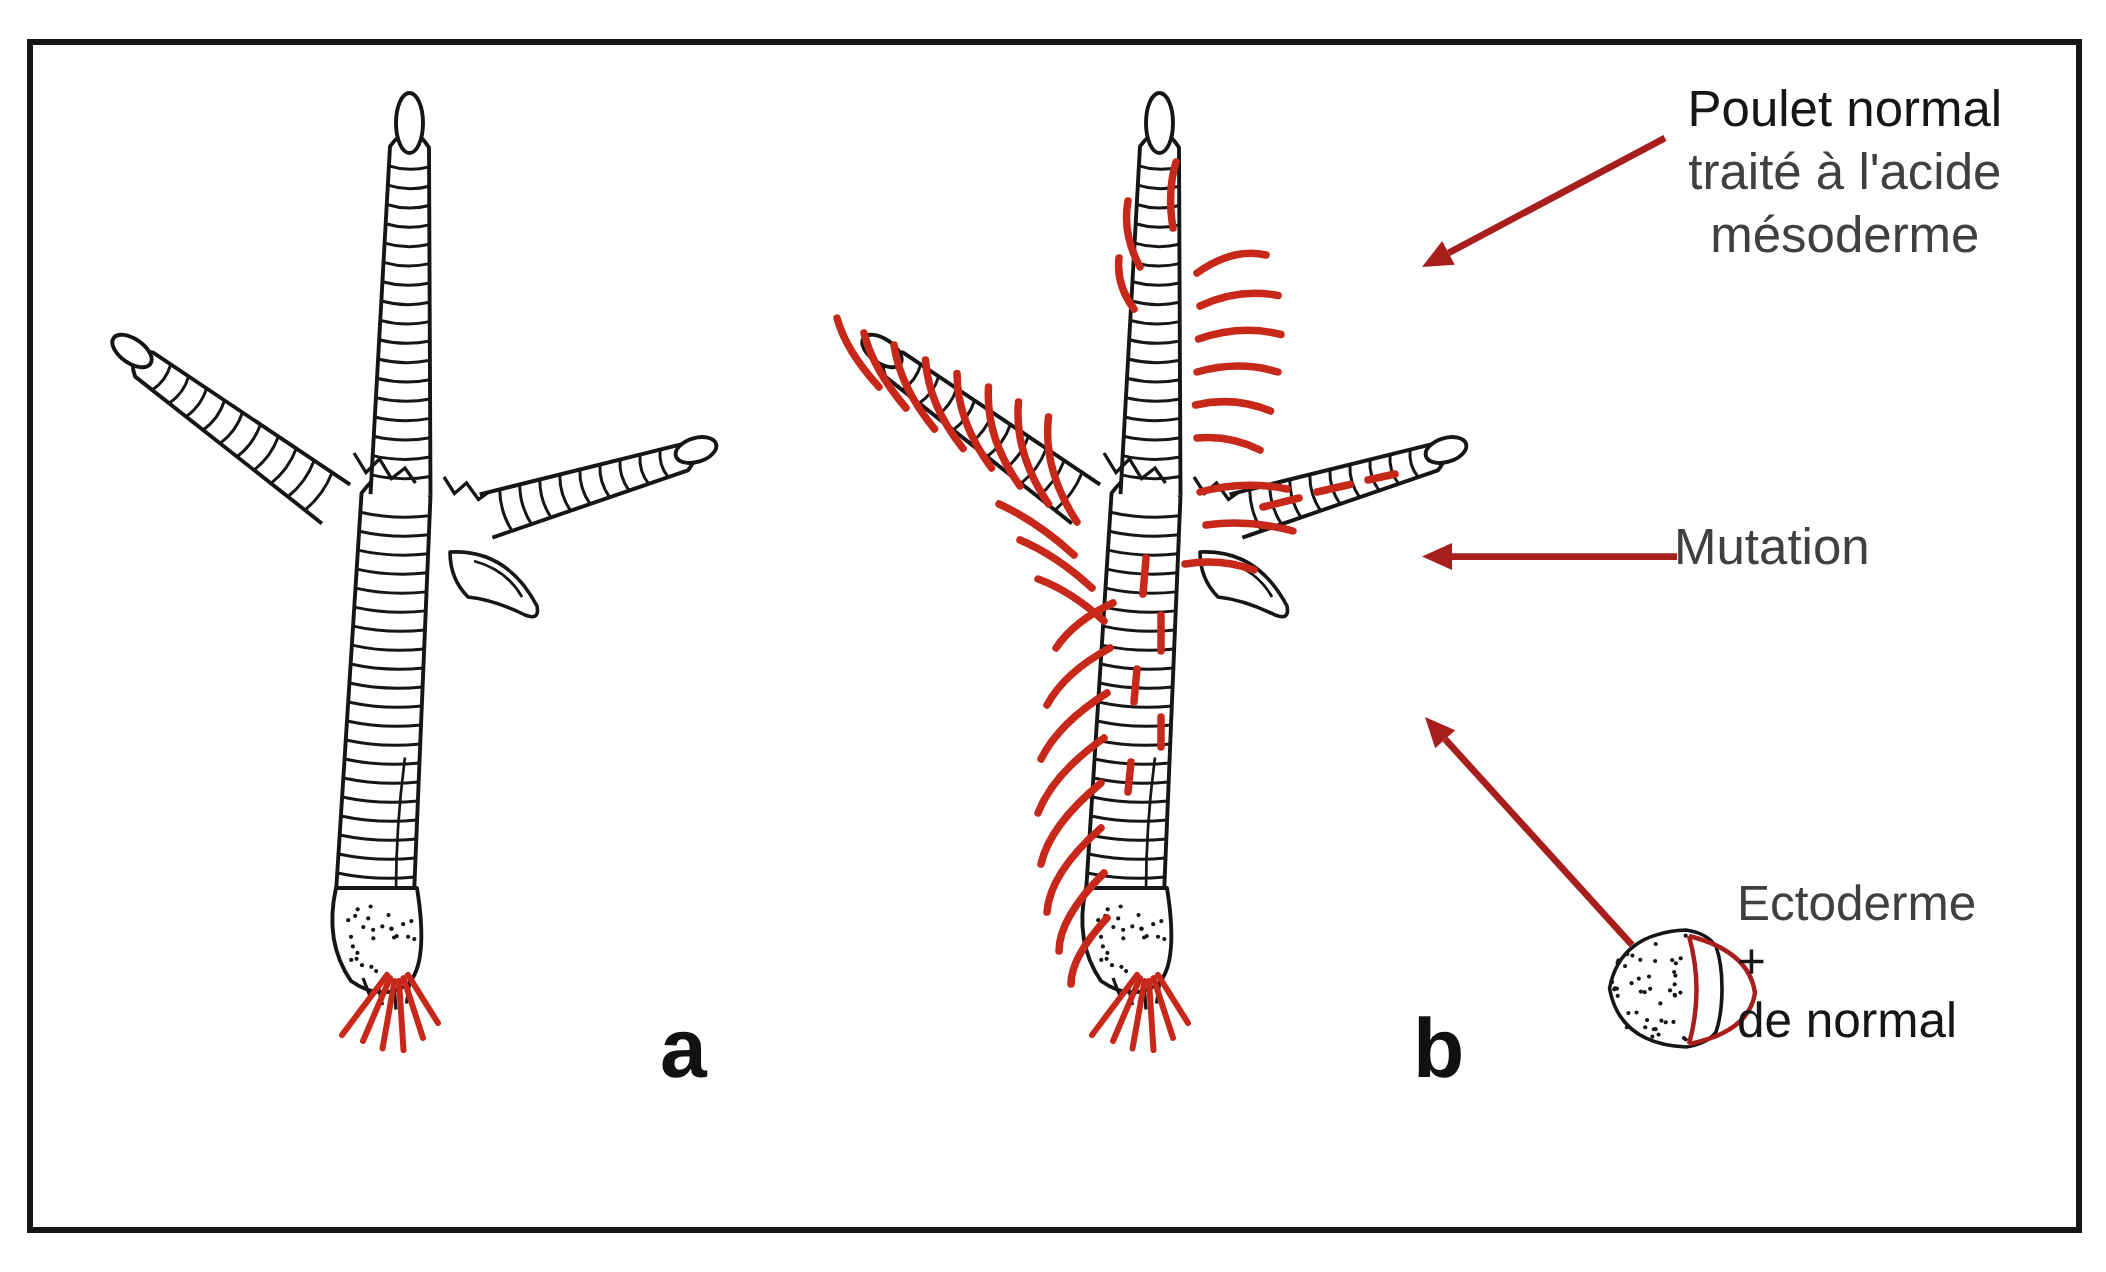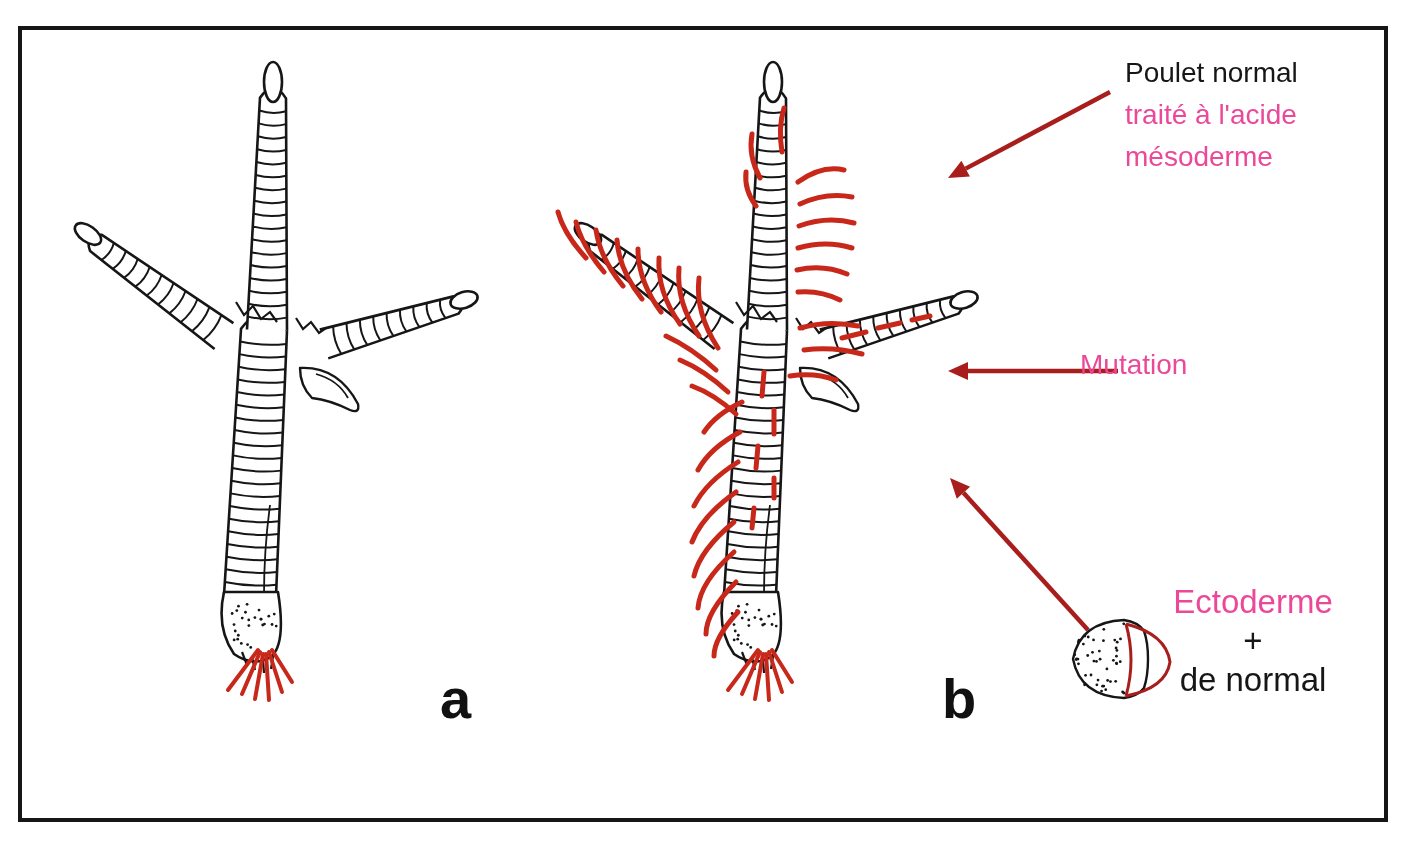--- a/index.html
+++ b/index.html
@@ -5,29 +5,29 @@
   html,body{margin:0;padding:0;background:#ffffff;}
   .canvas{
     position:relative;width:1404px;height:848px;background:#ffffff;
     font-family:"Liberation Sans", sans-serif;overflow:hidden;
   }
   .frame{
     position:absolute;left:18px;top:26px;right:16px;bottom:26px;
     border:4px solid #161616;background:#ffffff;
   }
   #art{position:absolute;left:0;top:0;}
-  .label-block{position:absolute;font-size:28px;line-height:42px;white-space:nowrap;}
+  .label-block{position:absolute;font-size:34px;line-height:42px;white-space:nowrap;text-align:center;}
   .ink{color:#161616;}
-  .red{color:#ec4899;}
+  .red{color:#404040;}
   .panel-letter{
     position:absolute;font-size:56px;font-weight:bold;color:#111;
     font-family:"Liberation Sans", sans-serif;
   }
   .graft-block{
-    position:absolute;left:1158px;top:582px;width:190px;text-align:center;
+    position:absolute;left:1158px;top:582px;width:190px;text-align:left;
     font-size:33px;line-height:39px;
   }
 </style>
 </head>
 <body>
 
 <div class="canvas">
   <div class="frame"></div>
 
   <svg id="art" width="1404" height="848">
@@ -351,21 +351,21 @@
         <path d="M 58 8 Q 68 44 58 80" fill="none" stroke="#a81e1c" stroke-width="3"></path>
       </g>
     </svg>
 
   <div class="label-block" style="left:1125px;top:52px;">
     <div class="ink">Poulet normal</div>
     <div class="red">traité à l'acide</div>
     <div class="red">mésoderme</div>
   </div>
 
-  <div class="label-block" style="left:1080px;top:344px;">
+  <div class="label-block" style="left:1116px;top:344px;">
     <div class="red">Mutation</div>
   </div>
 
   <div class="graft-block">
     <div class="red">Ectoderme</div>
     <div class="ink">+</div>
     <div class="ink">de normal</div>
   </div>
 
   <div class="panel-letter" style="left:440px;top:666px;">a</div>

